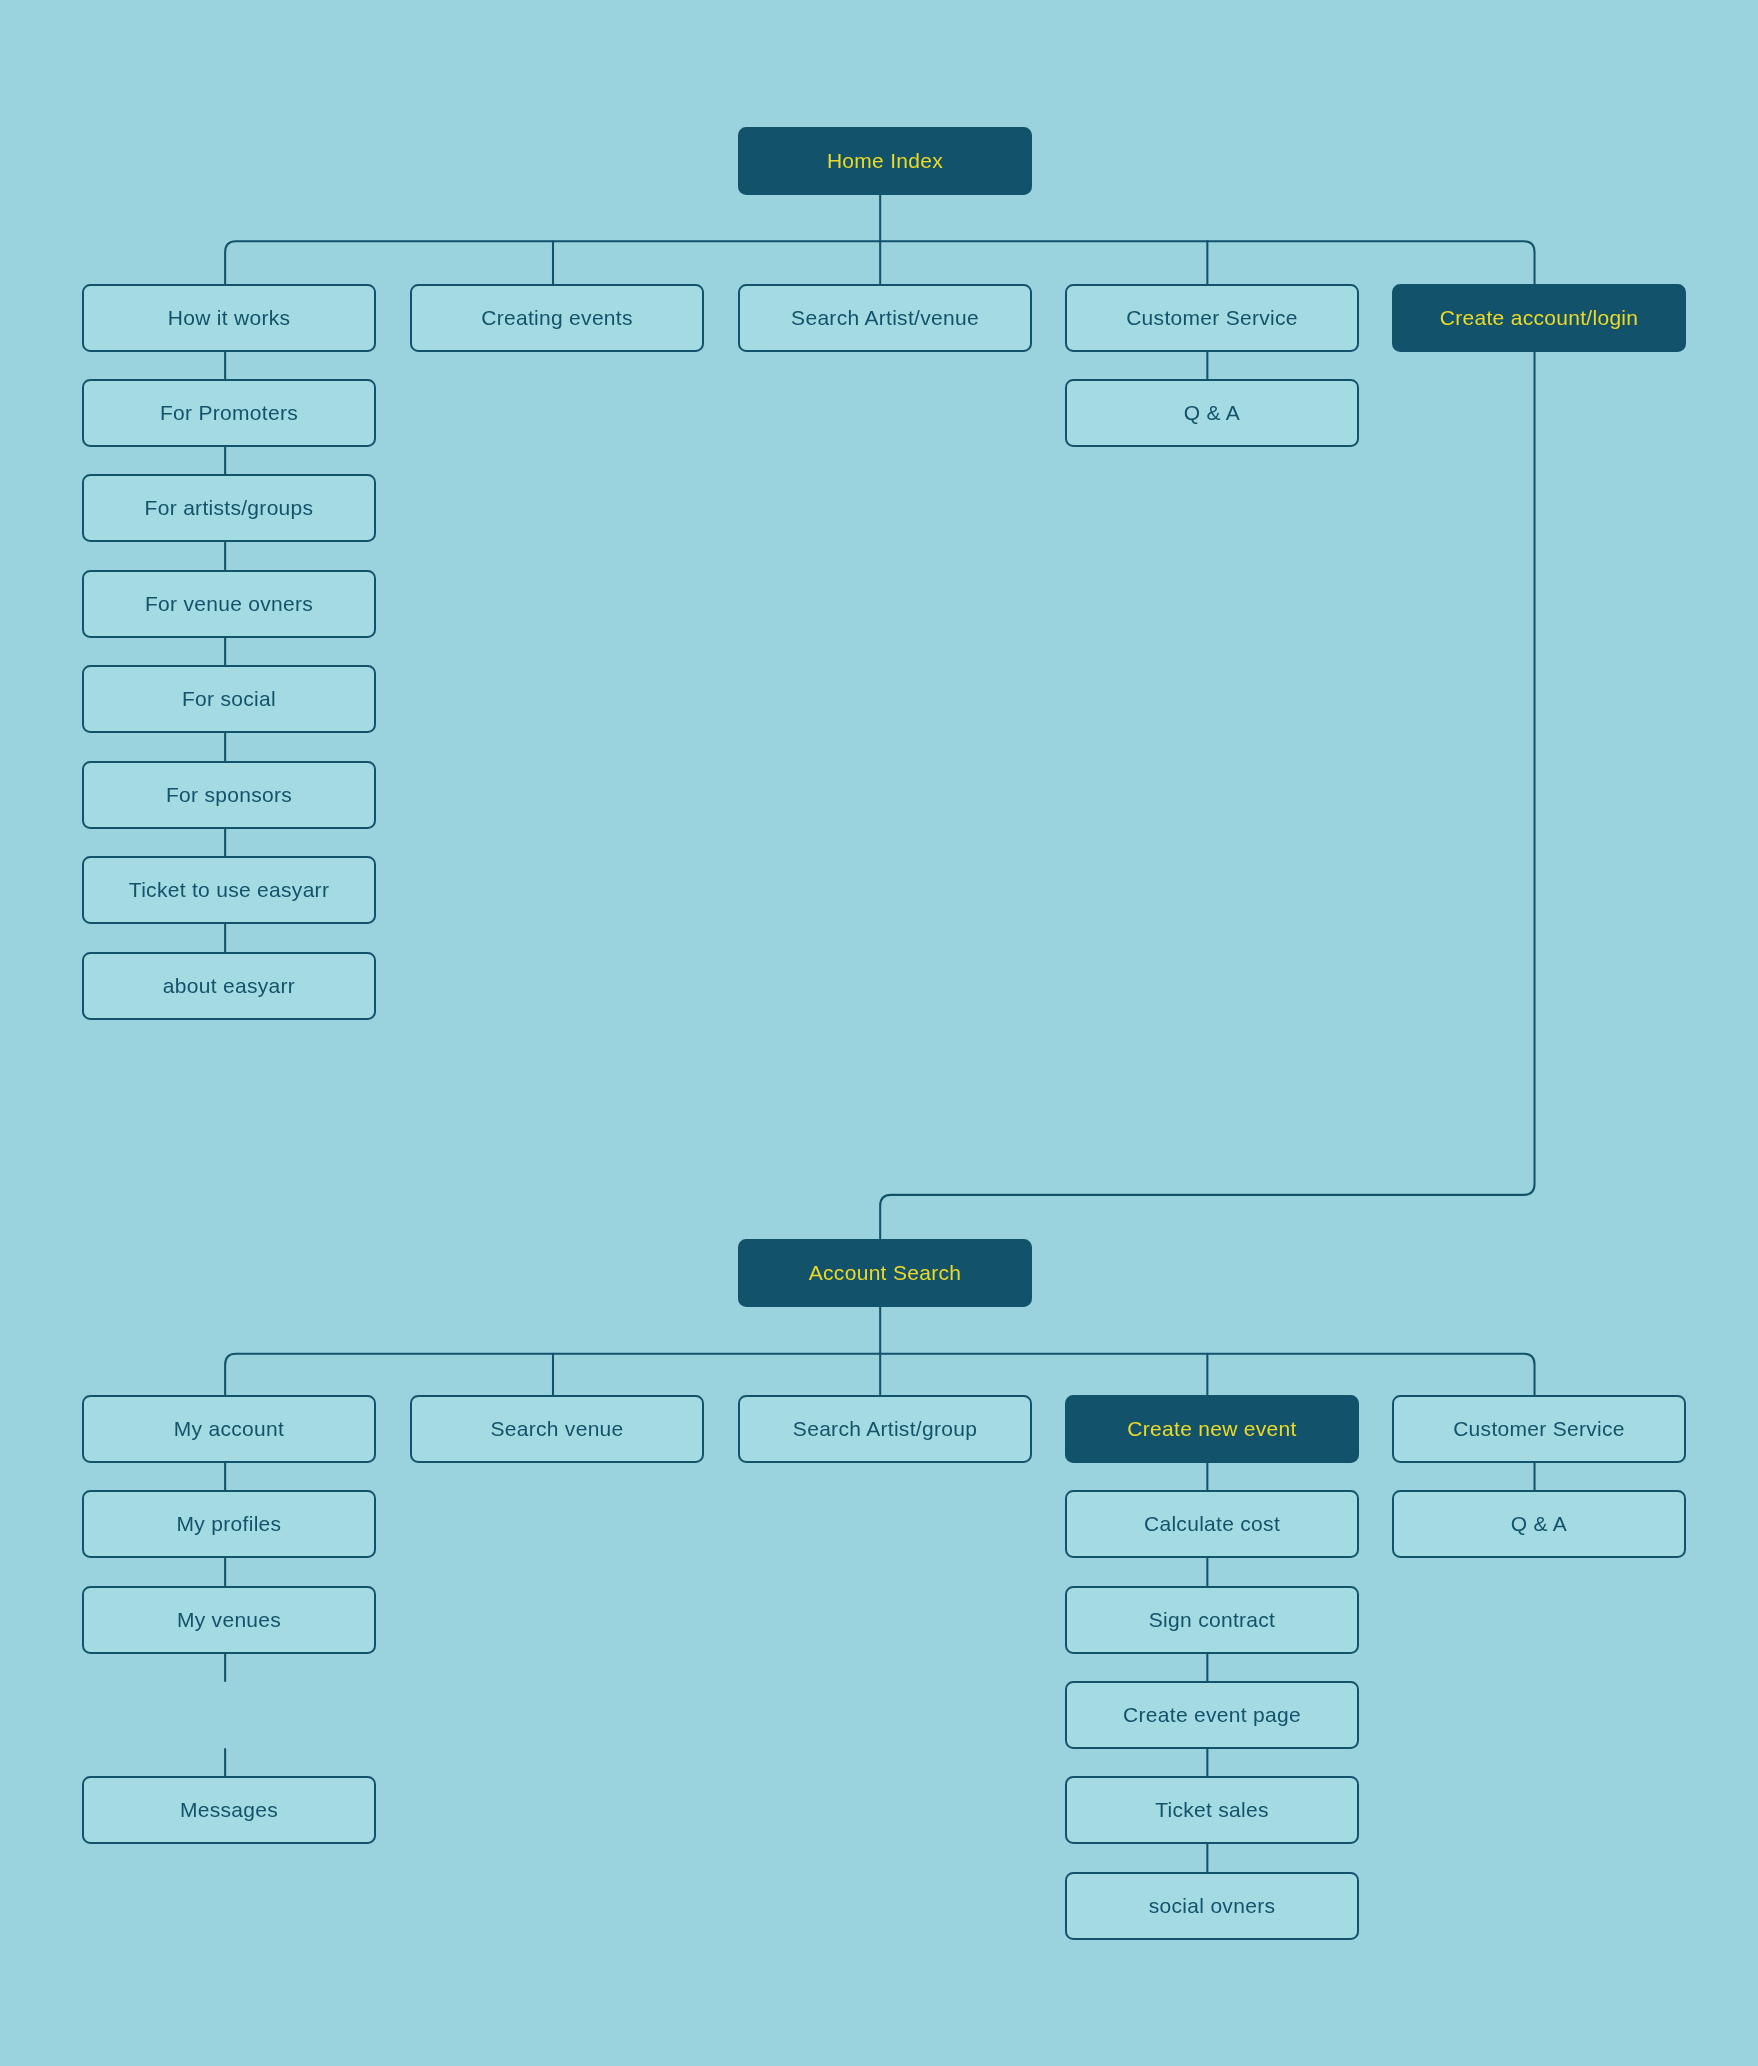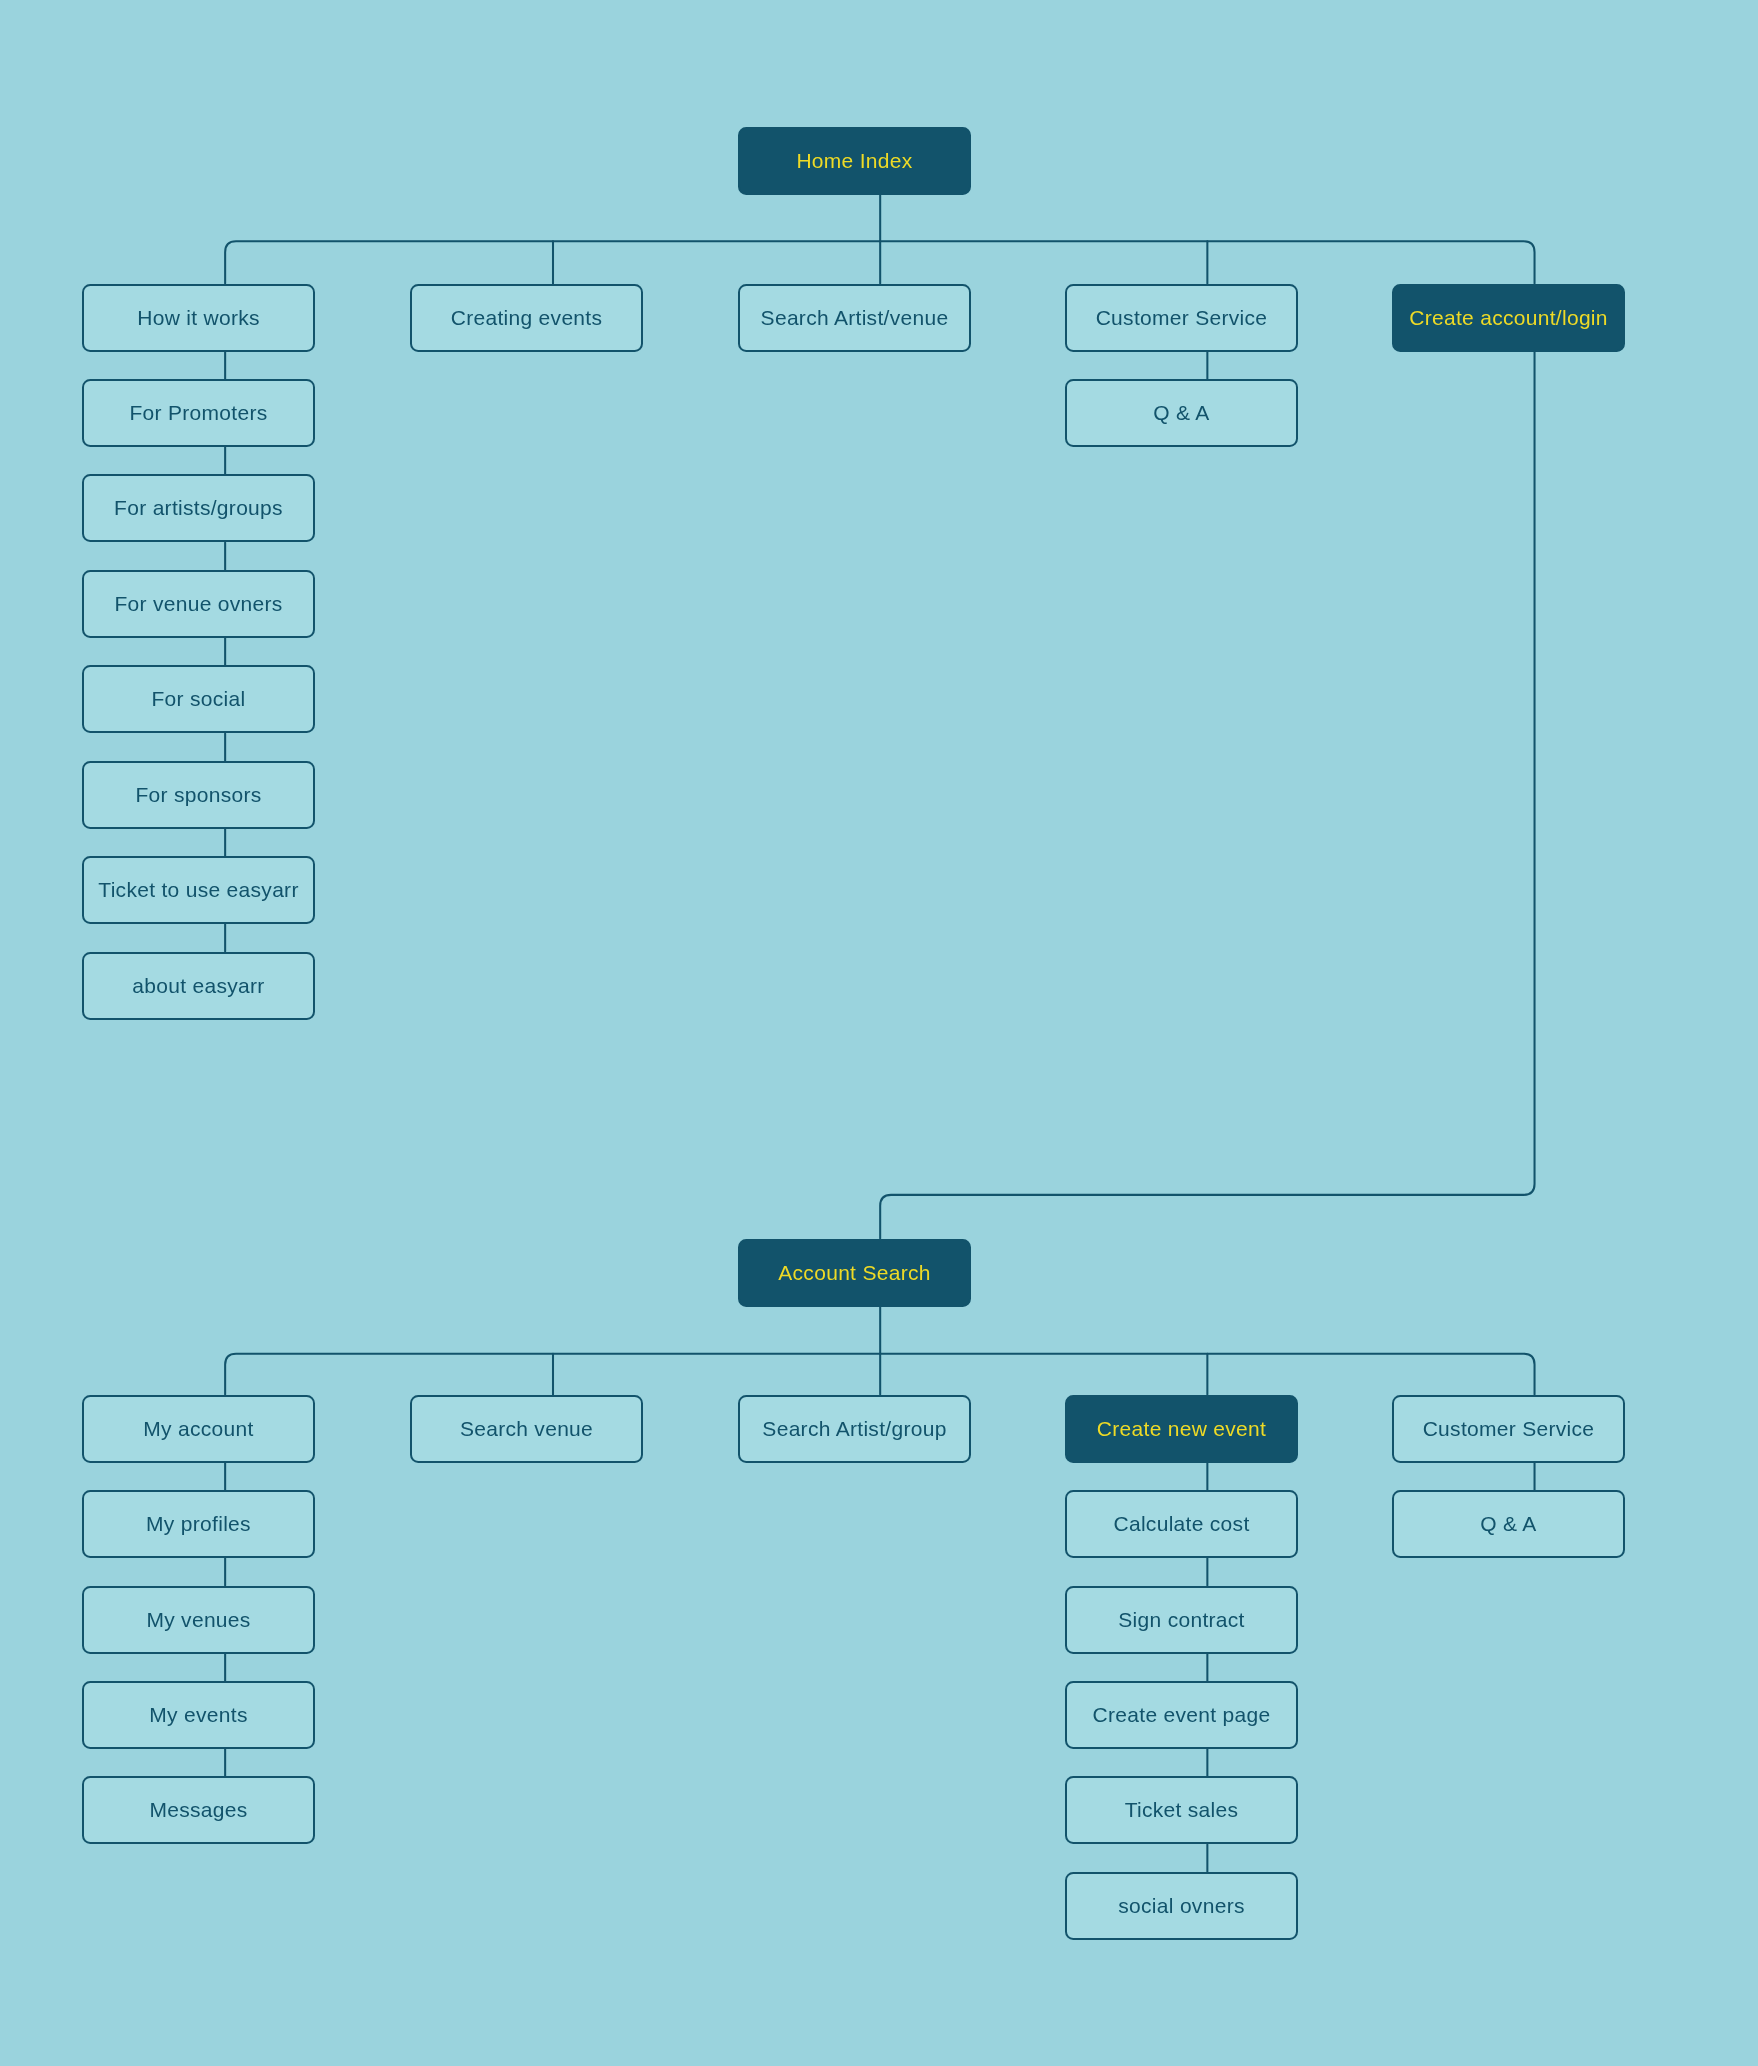--- a/index.html
+++ b/index.html
@@ -22,21 +22,21 @@
     pointer-events:none;
   }
   svg.wires path{
     fill:none;
     stroke:var(--dark);
     stroke-width:3;
     stroke-linecap:round;
   }
   .node{
     position:absolute;
-    width:233px;
+    width:294px;
     height:68px;
     box-sizing:border-box;
     border:2.7px solid var(--dark);
     border-radius:8.2px;
     background:var(--box);
     color:var(--dark);
     display:flex;
     align-items:center;
     justify-content:center;
     font-size:21px;
@@ -92,21 +92,20 @@
   <div class="node dark" style="left:738px;top:1239px">Account Search</div>
 
   <div class="node" style="left:82px;top:1395px">My account</div>
   <div class="node" style="left:410px;top:1395px">Search venue</div>
   <div class="node" style="left:738px;top:1395px">Search Artist/group</div>
   <div class="node dark" style="left:1065px;top:1395px">Create new event</div>
   <div class="node" style="left:1392px;top:1395px">Customer Service</div>
 
   <div class="node" style="left:82px;top:1490px">My profiles</div>
   <div class="node" style="left:82px;top:1586px">My venues</div>
-  <div class="node" style="left:82px;top:1681px">My events</div>
   <div class="node" style="left:82px;top:1776px">Messages</div>
 
   <div class="node" style="left:1065px;top:1490px">Calculate cost</div>
   <div class="node" style="left:1065px;top:1586px">Sign contract</div>
   <div class="node" style="left:1065px;top:1681px">Create event page</div>
   <div class="node" style="left:1065px;top:1776px">Ticket sales</div>
   <div class="node" style="left:1065px;top:1872px">social ovners</div>
 
   <div class="node" style="left:1392px;top:1490px">Q &amp; A</div>
 

